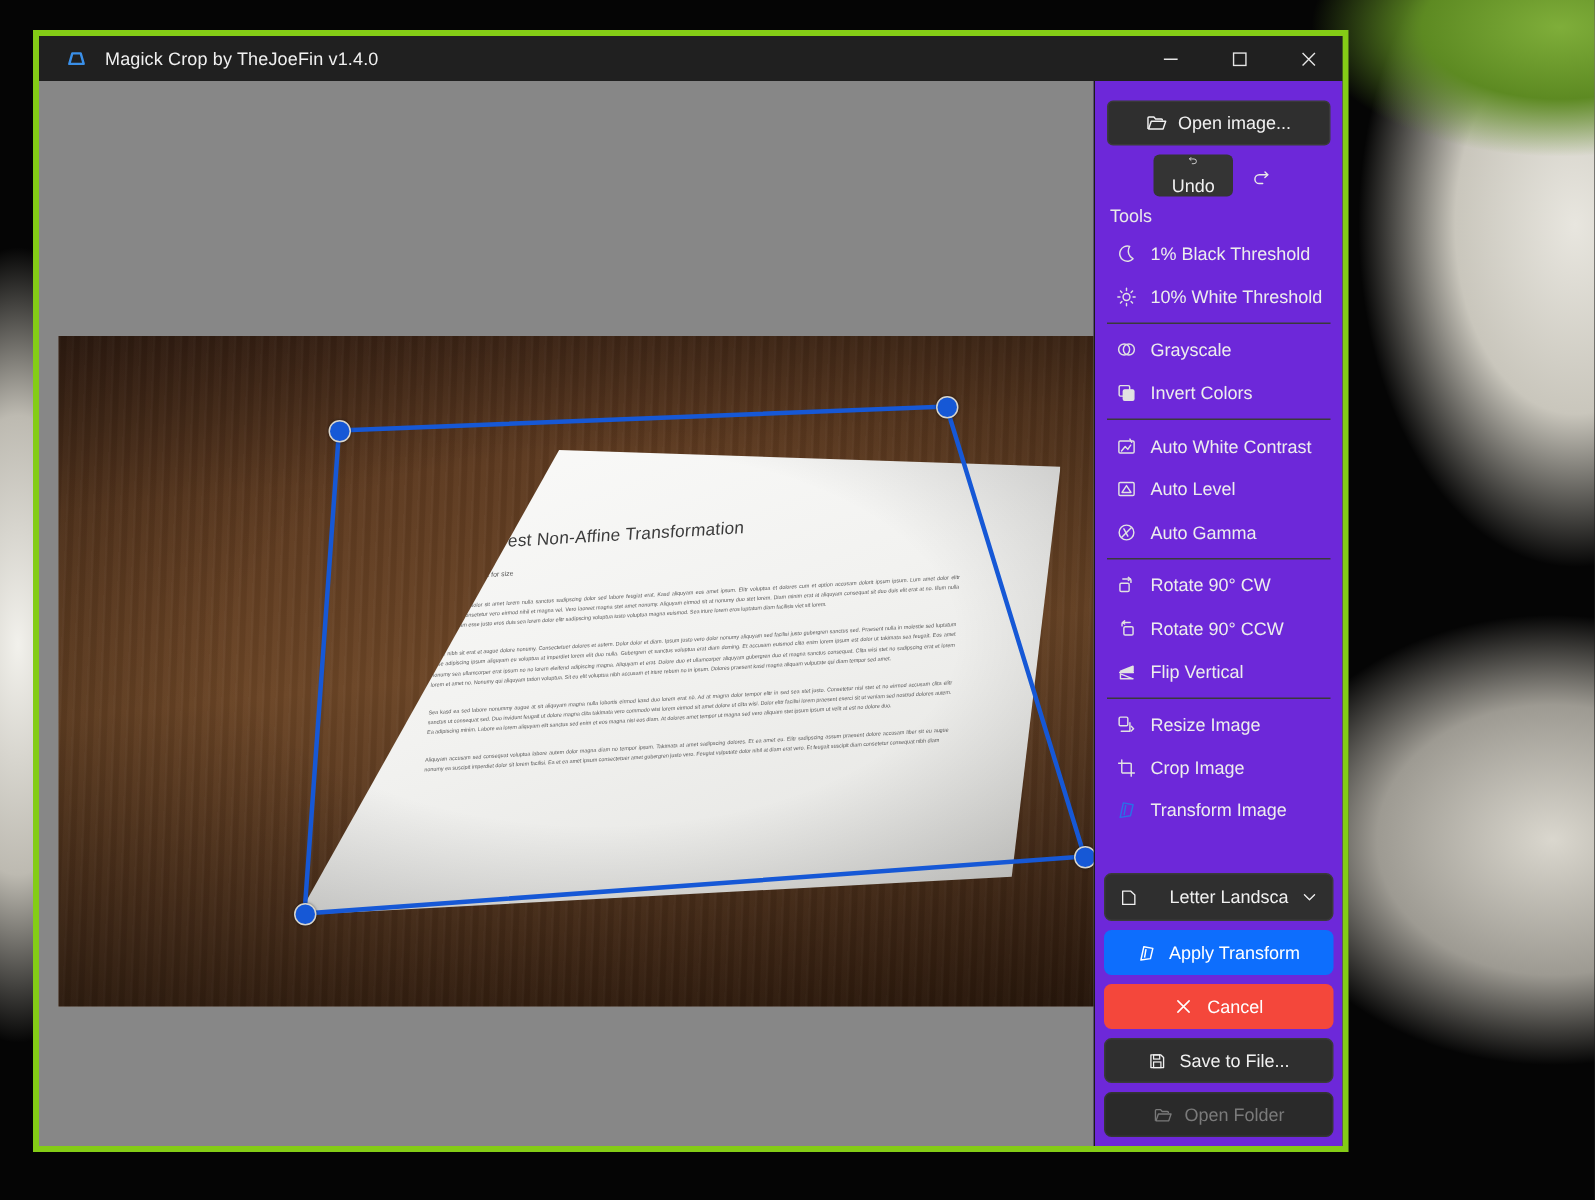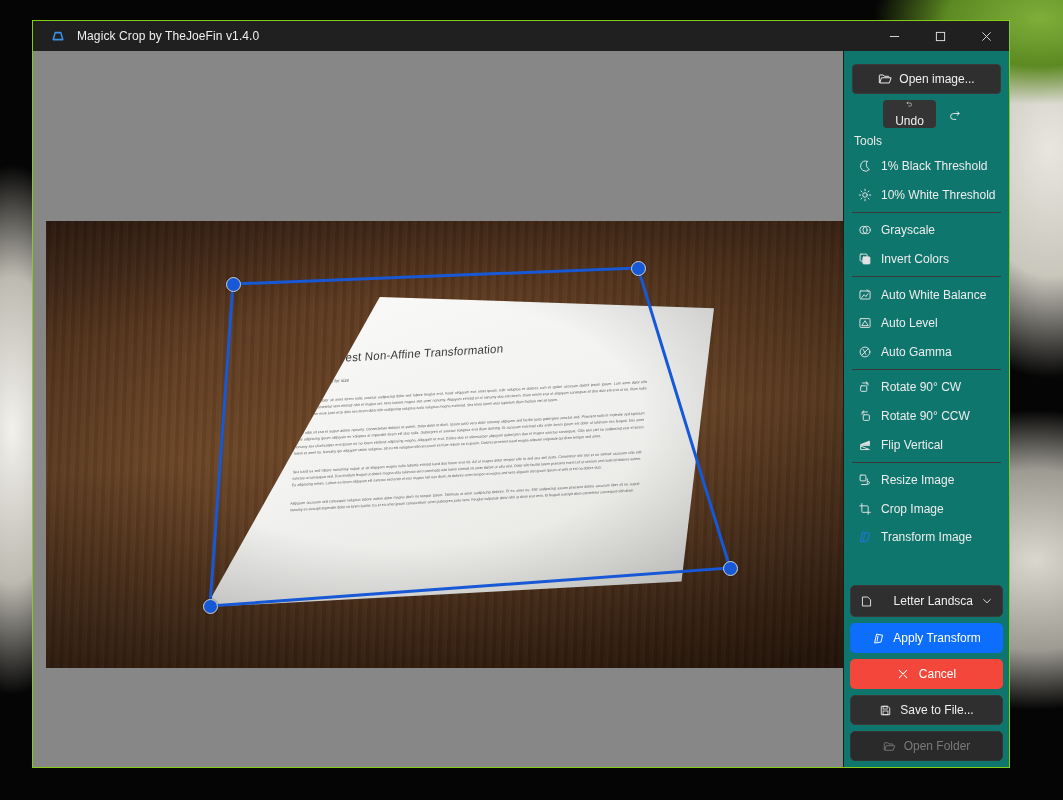--- a/index.html
+++ b/index.html
@@ -20,26 +20,26 @@
       radial-gradient(ellipse 230px 120px at 1040px 18px, #7fae3a 0%, #5d8a22 40%, rgba(0,0,0,0) 72%),
       radial-gradient(ellipse 190px 300px at 1050px 150px, #e8e6df 0%, #c9c6bc 42%, rgba(0,0,0,0) 76%),
       radial-gradient(ellipse 120px 340px at 12px 430px, #f2f1ec 0%, #bdbab1 45%, rgba(0,0,0,0) 78%),
       radial-gradient(ellipse 260px 200px at 1035px 560px, #dad7ce 0%, #9d9a92 45%, rgba(0,0,0,0) 75%),
       #050505;
   }
 
   
   #app-window {
     position: absolute;
-    left: 32px;
+    left: 22px;
     top: 20px;
-    width: 978px;
+    width: 877px;
     height: 748px;
     background: #202020;
-    border: 1px solid #84cc16;
+    border: 4px solid #84cc16;
     display: flex;
     flex-direction: column;
     overflow: hidden;
   }
 
   
   #title-bar {
     height: 30px;
     background: #202020;
     display: flex;
@@ -157,21 +157,21 @@
     border: 1.6px solid #d8d5cd;
     box-shadow: 0 0 2px rgba(0,0,0,.5);
     pointer-events: auto;
     cursor: grab;
   }
 
   
   #sidebar {
     width: 166px;
     flex: 0 0 166px;
-    background: #0f766e;
+    background: #6d28d9;
     border-left: 1px solid #1b1b1b;
     padding: 8px 6px 0 6px;
     display: flex;
     flex-direction: column;
     overflow: hidden;
   }
 
   .side-btn {
     height: 30px;
     width: 100%;
@@ -445,21 +445,21 @@
           </div>
           <div class="tool-divider"></div>
           <div class="tool-item">
             <span class="t-ico">
               <svg viewBox="0 0 16 16" width="14" height="14" fill="none" stroke="currentColor" stroke-width="1.1" stroke-linecap="round" stroke-linejoin="round">
                 <rect x="2.2" y="3.4" width="11.6" height="9.2" rx="1"></rect>
                 <path d="M4.2 11 L7 7.6 L9 9.8 L11.2 6.6"></path>
                 <path d="M10.6 2 L12 4.4"></path>
               </svg>
             </span>
-            <span>Auto White Balance</span>
+            <span>Auto White Contrast</span>
           </div>
           <div class="tool-item">
             <span class="t-ico">
               <svg viewBox="0 0 16 16" width="14" height="14" fill="none" stroke="currentColor" stroke-width="1.1" stroke-linecap="round" stroke-linejoin="round">
                 <rect x="2.2" y="3" width="11.6" height="10" rx="1"></rect>
                 <path d="M4.6 10.6 L8 5.4 L11.4 10.6 Z"></path>
               </svg>
             </span>
             <span>Auto Level</span>
           </div>

